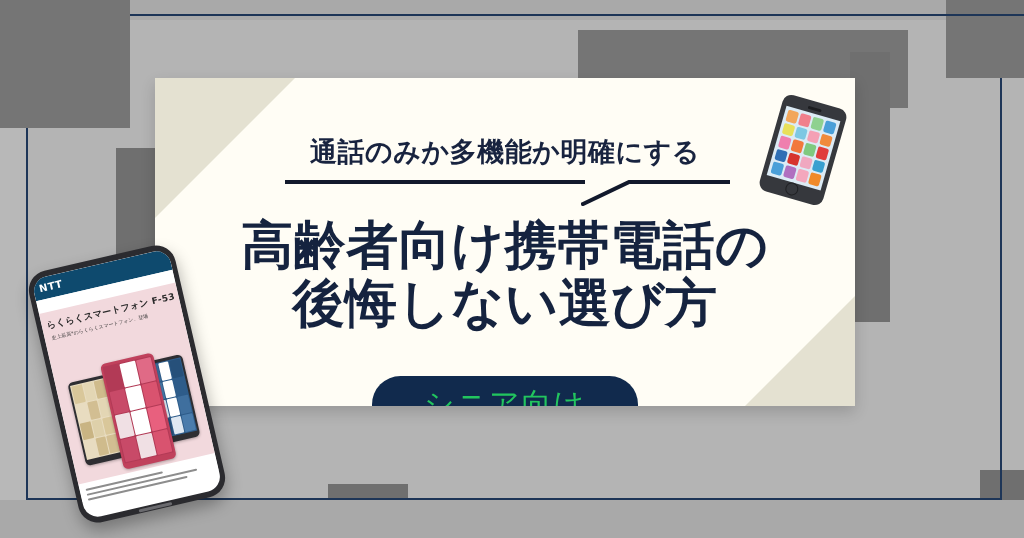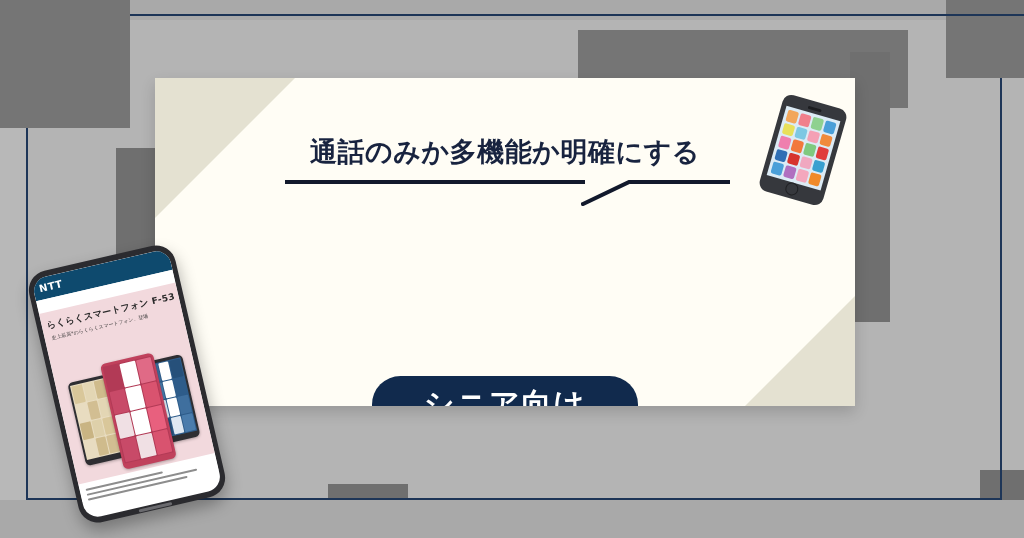--- a/index.html
+++ b/index.html
@@ -126,23 +126,23 @@
   .badge-wrap {
     position: absolute;
     left: 0;
     top: 298px;
     width: 700px;
     text-align: center;
   }
   .badge {
     display: inline-block;
     background: #112a4d;
-    color: #ffffff;
+    color: #22c55e;
     font-size: 30px;
-    font-weight: 700;
+    font-weight: 400;
     letter-spacing: 0.06em;
     padding: 11px 52px 13px 52px;
     border-radius: 32px;
     line-height: 1.1;
     white-space: nowrap;
   }
 
   
   #deco-phone {
     position: absolute;
@@ -363,20 +363,24 @@
       </div>
 
       <div class="subtitle-rule">
         <span class="seg seg-l"></span>
         <span class="seg seg-r"></span>
         <svg class="slash" viewBox="0 0 52 26">
           <line x1="2" y1="24" x2="48" y2="2" stroke="#12192c" stroke-width="4" stroke-linecap="square"></line>
         </svg>
       </div>
 
+      <div class="maintitle">
+        <span class="l1">高齢者向け携帯電話の</span>
+        <span class="l2">後悔しない選び方</span>
+      </div>
 
       <div class="badge-wrap">
         <span class="badge">シニア向け</span>
       </div>
 
     </div>
   </div>
 
   <div id="deco-phone">
     <div class="dp-body"></div>

